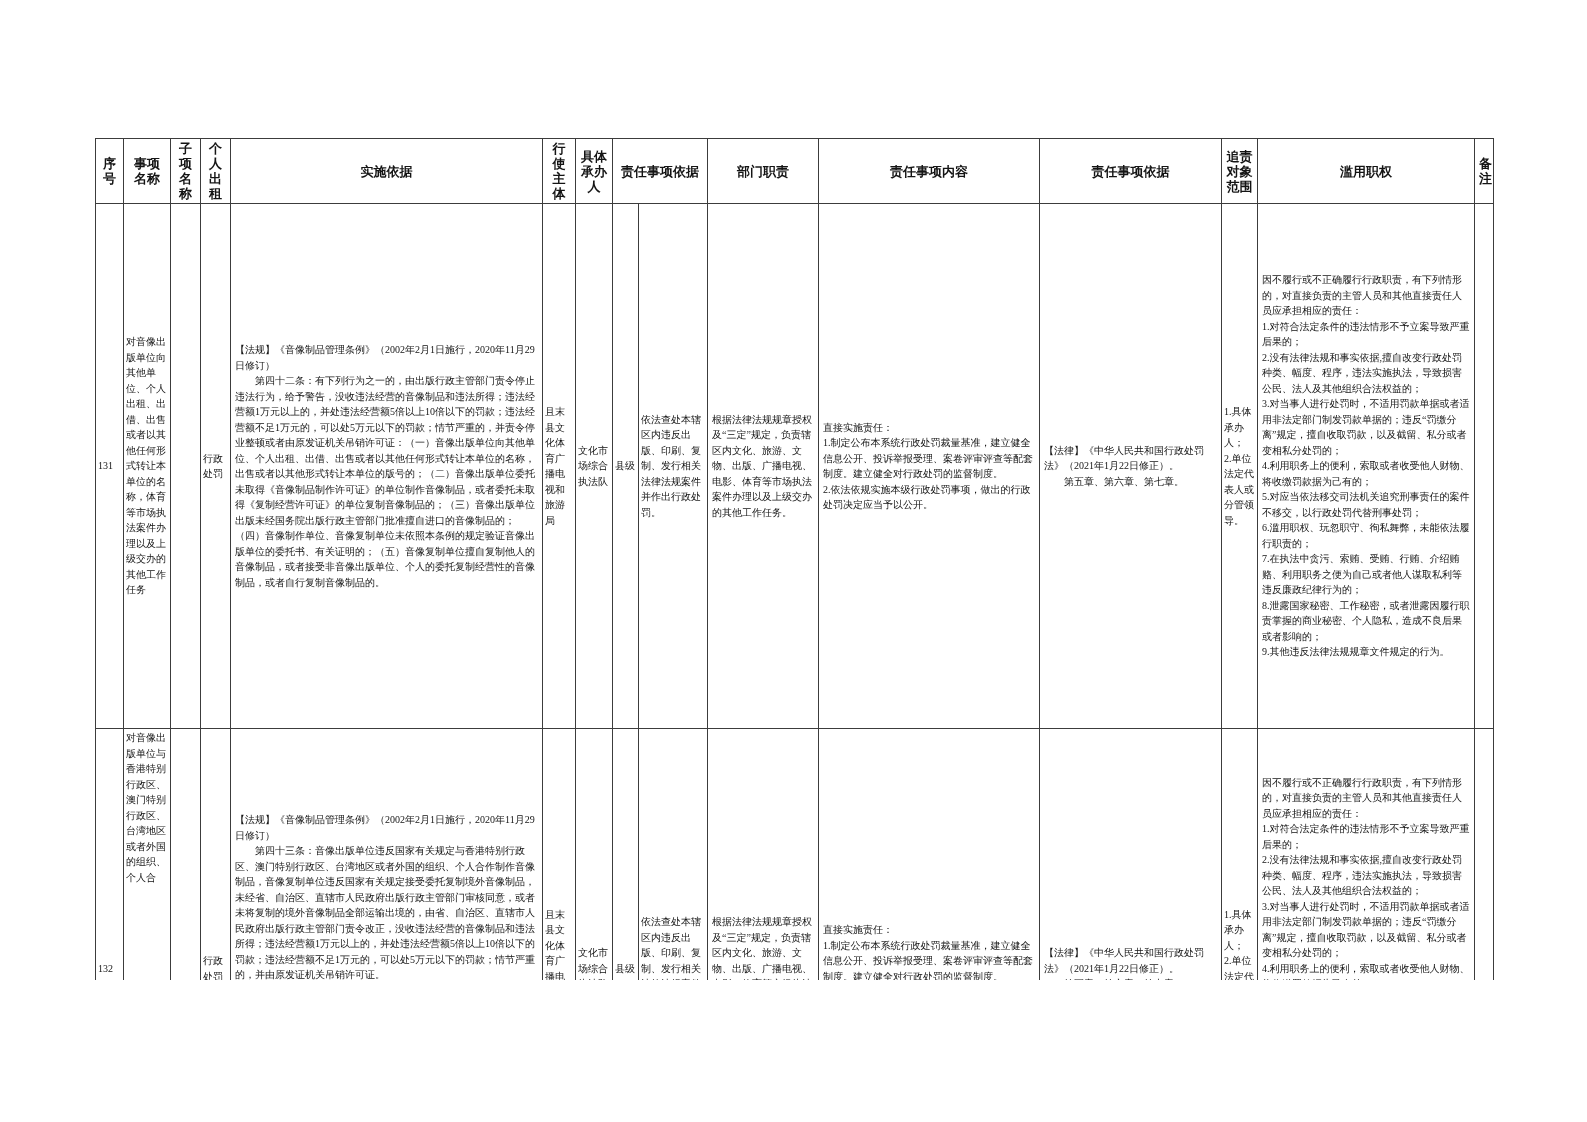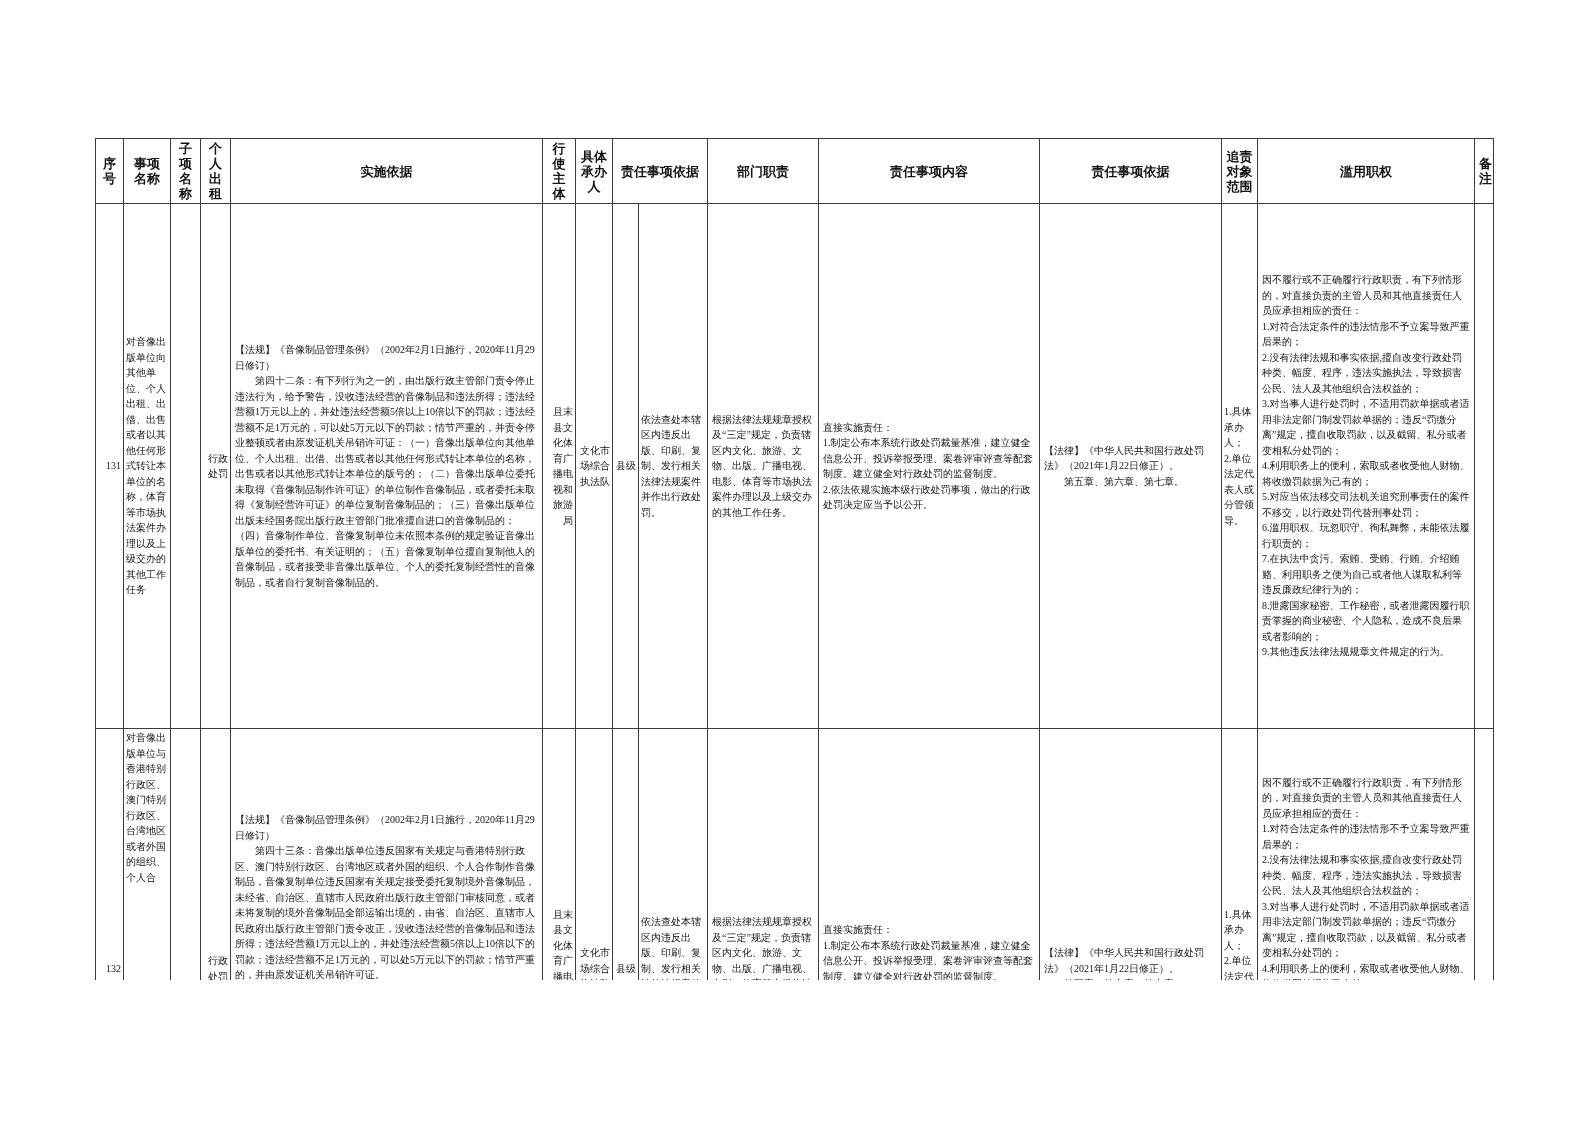--- a/index.html
+++ b/index.html
@@ -28,21 +28,21 @@
     vertical-align:middle;
     color:#141414;
   }
   th{
     font-weight:bold;text-align:center;font-size:13px;line-height:15px;
     padding:2px 4px;
   }
   thead tr{height:52px;}
   tr.r131{height:525px;}
   tr.r132{height:480px;}
-  td.center{text-align:right;}
+  td.center{text-align:left;}
   td.vtop{vertical-align:top;}
   td.pt80{padding-top:80px;}
   td.pt83{padding-top:83px;}
   td.tight{padding:1px 2px;}
 </style>
 </head>
 <body>
 
 <div class="table-wrap">
   <table>

